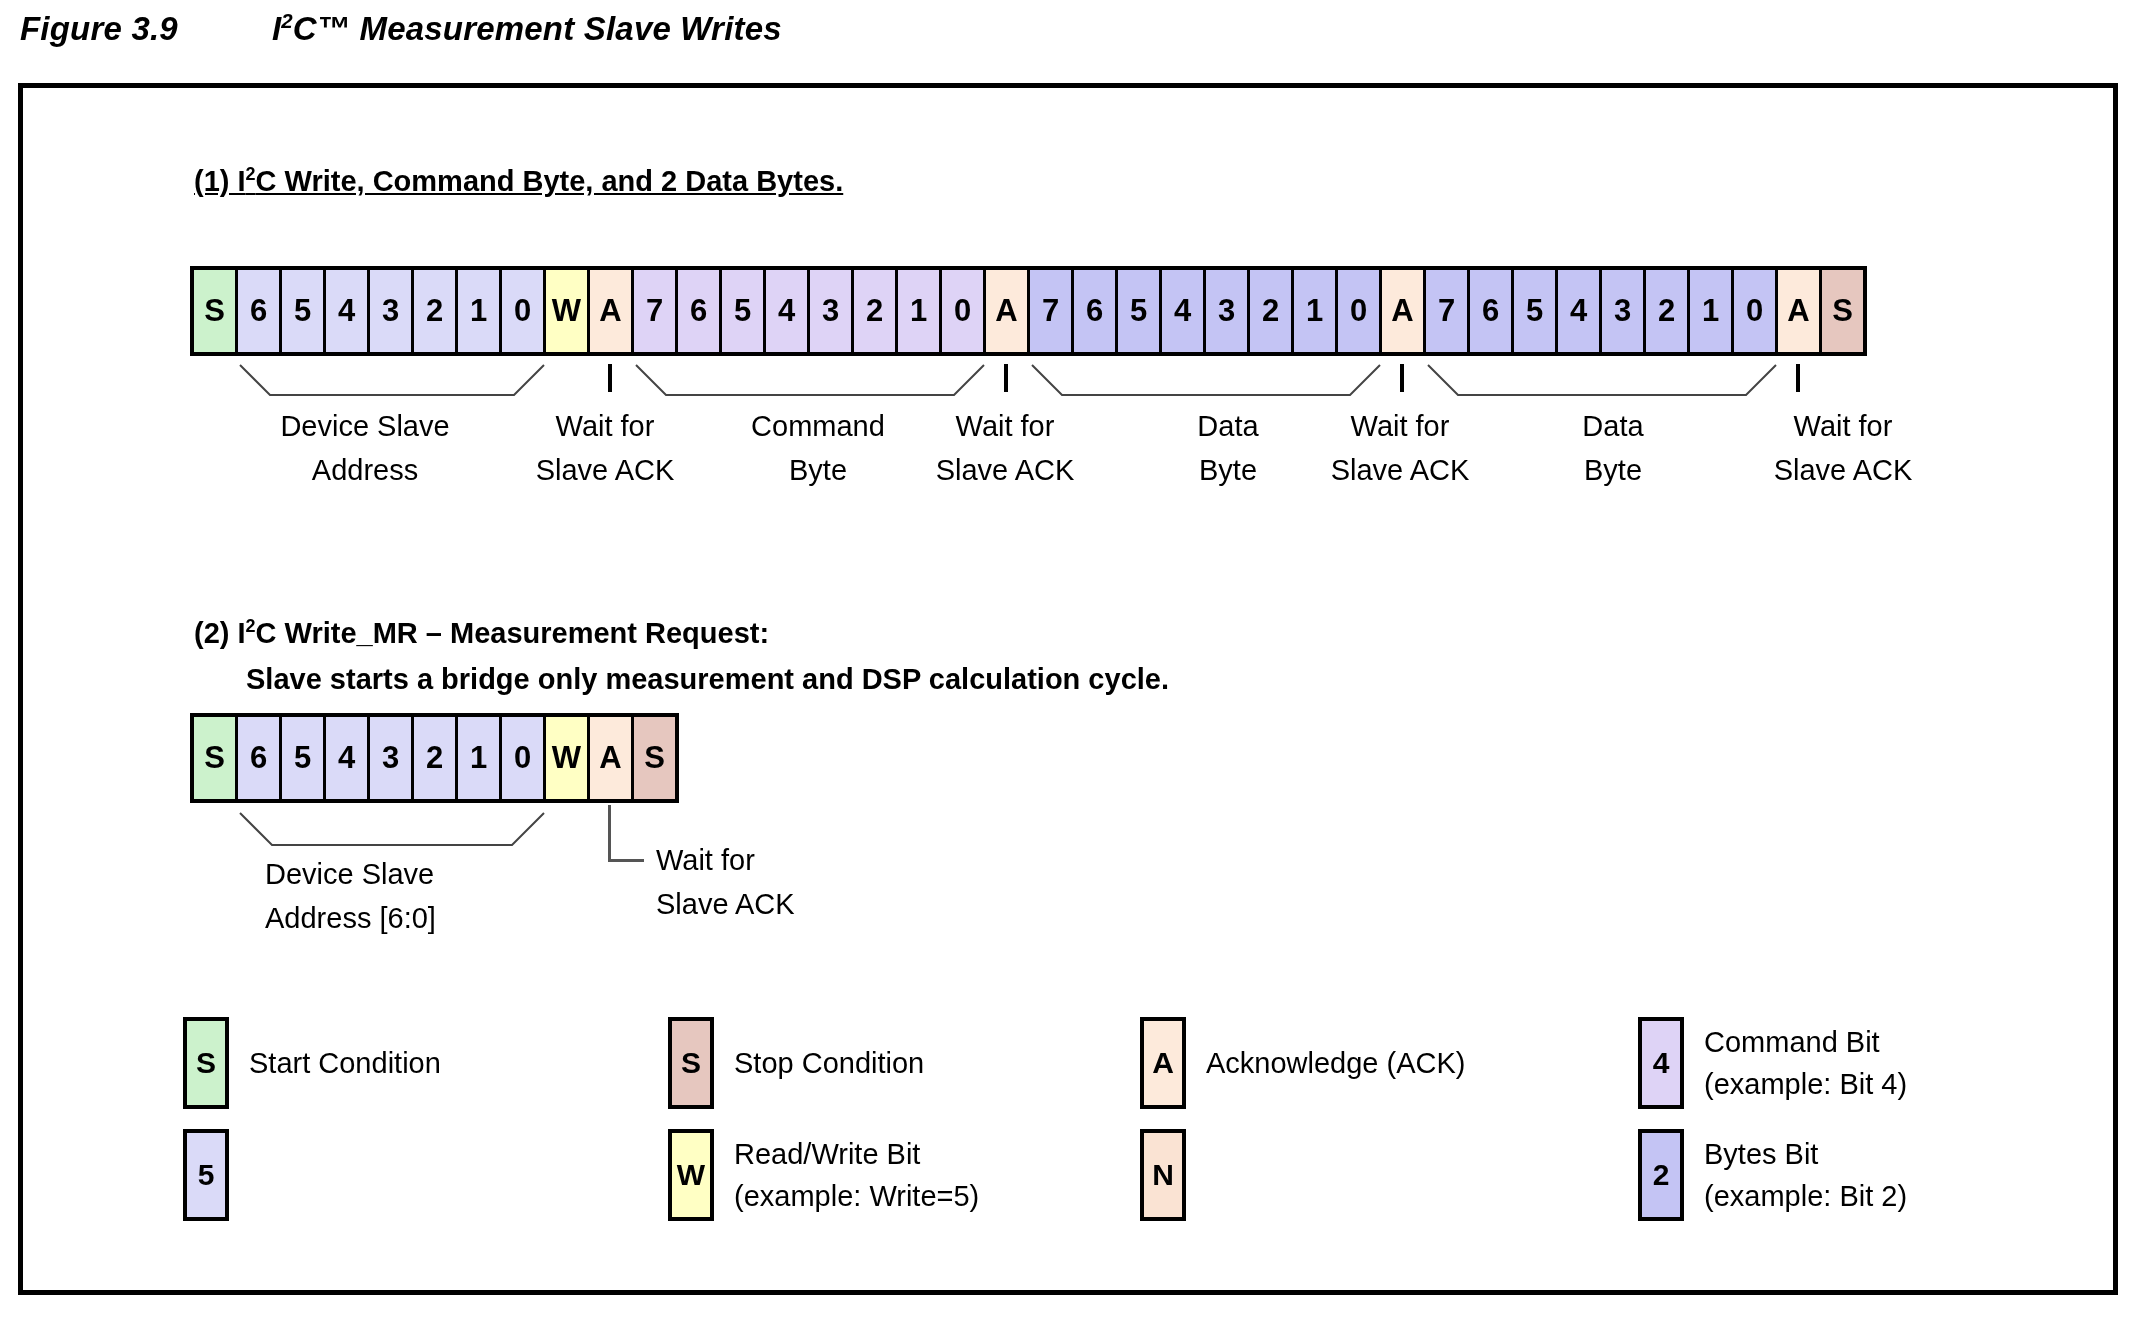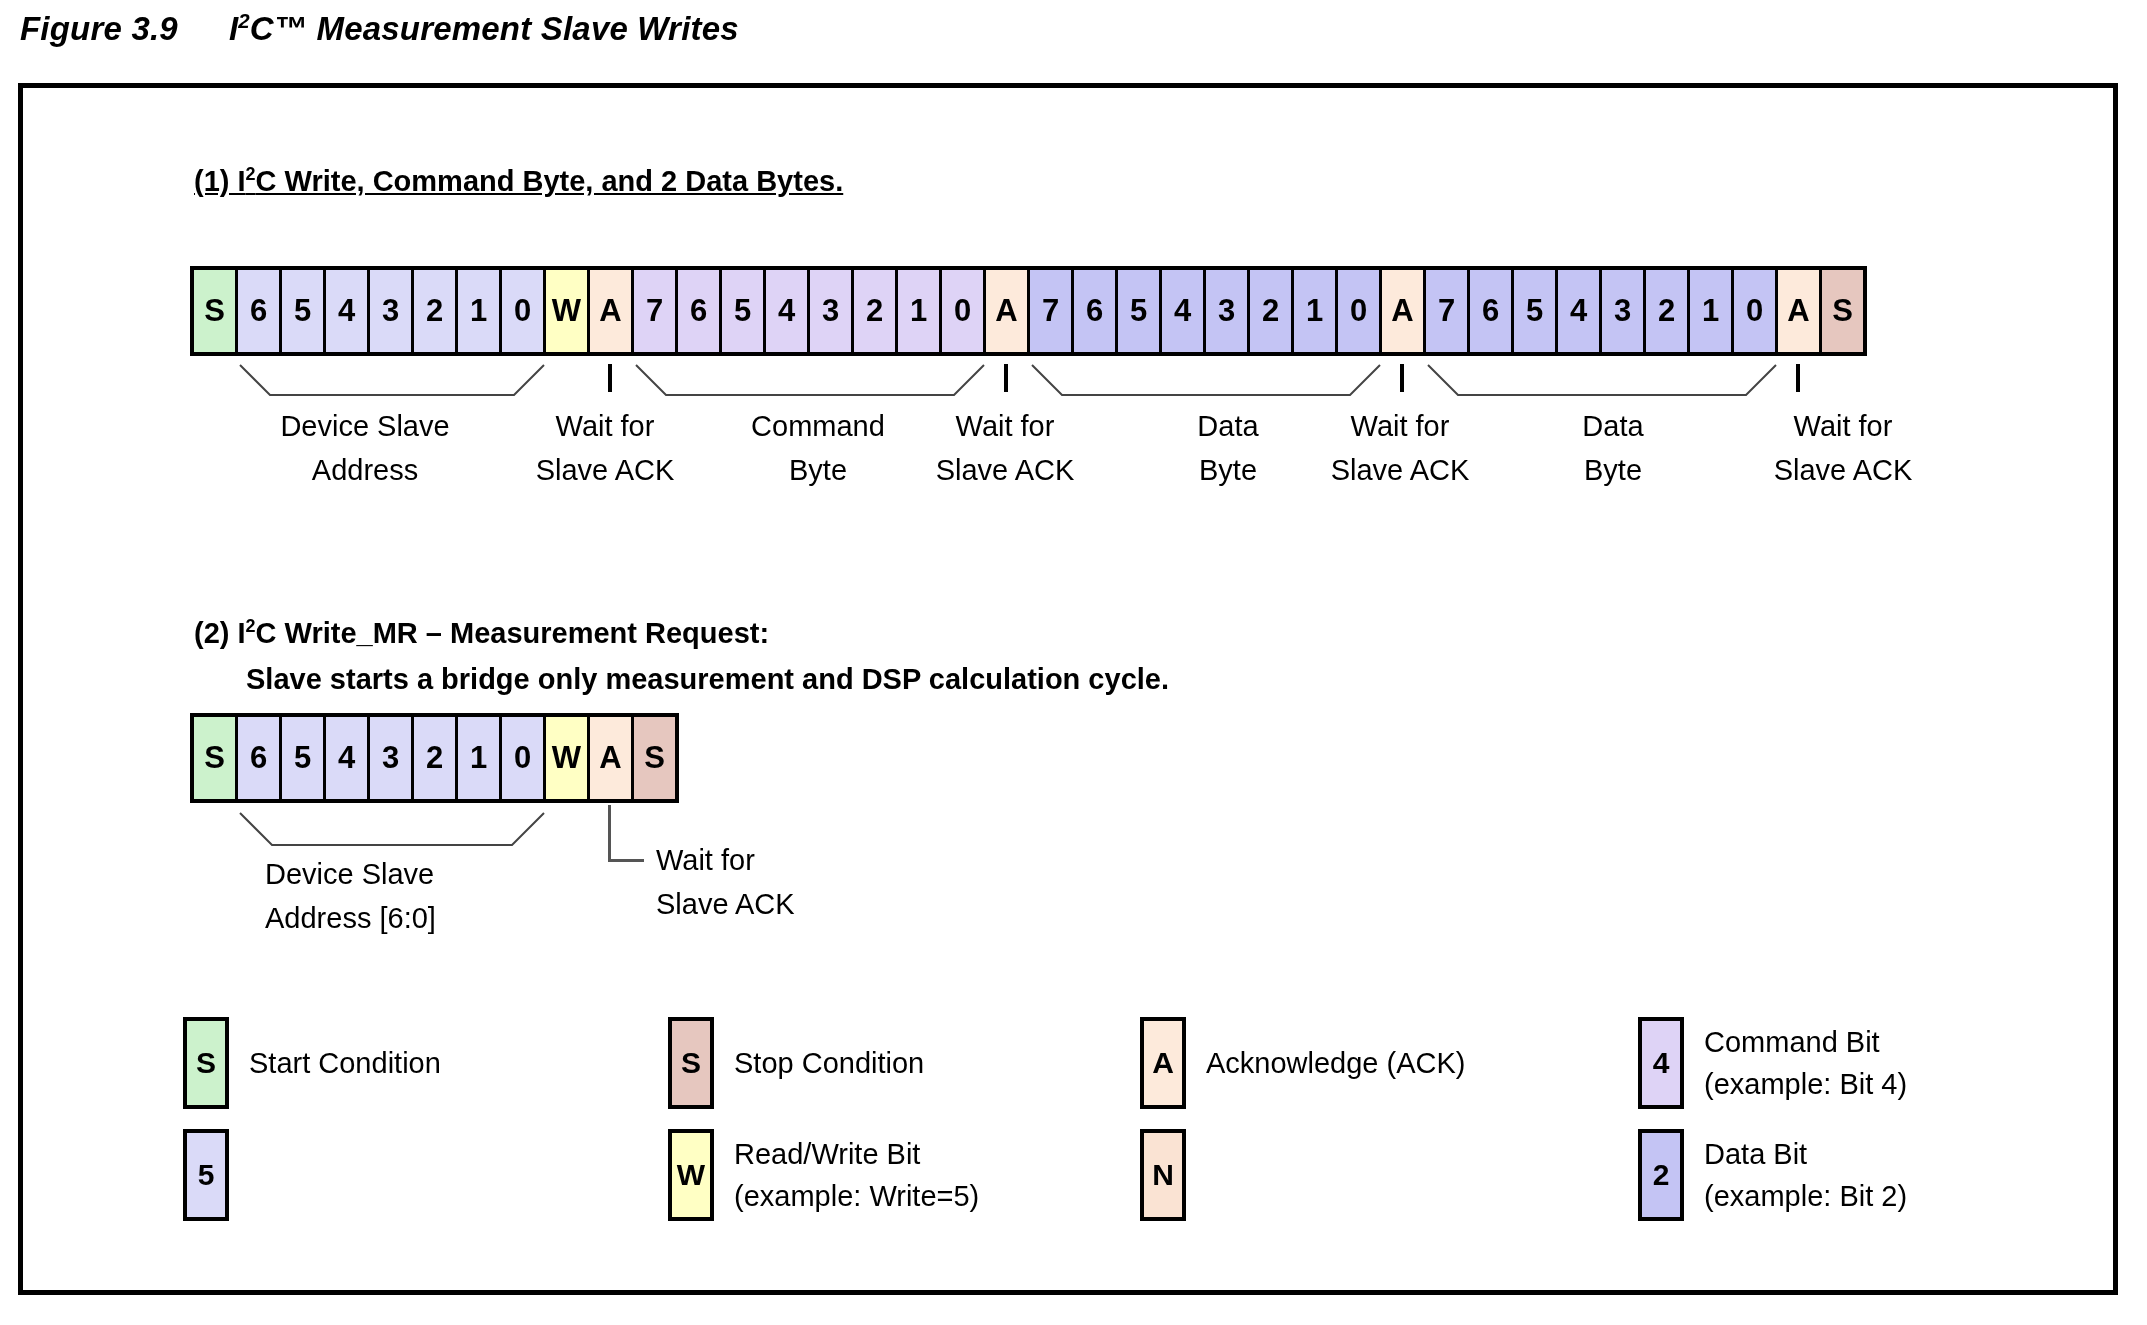--- a/index.html
+++ b/index.html
@@ -4,21 +4,21 @@
 <style>
   html,body{margin:0;padding:0;}
   body{
     width:2147px;height:1325px;position:relative;background:#ffffff;
     font-family:"Liberation Sans", sans-serif;color:#000;overflow:hidden;
   }
   .figure-title{
     position:absolute;left:20px;top:10px;font-size:33px;font-weight:bold;font-style:italic;
     white-space:nowrap;letter-spacing:0.2px;
   }
-  .figure-title .fig-label{margin-right:51px;}
+  .figure-title .fig-label{margin-right:94px;}
   sup.sq{font-size:0.62em;vertical-align:super;line-height:0;}
   .figure-border{
     position:absolute;left:18px;top:83px;width:2090px;height:1202px;
     border:5px solid #000;background:#fff;
   }
   .sec-heading{
     position:absolute;font-size:29px;font-weight:bold;line-height:46px;white-space:nowrap;
   }
   .sec-heading .indent{display:block;margin-left:52px;}
   .packet-row{
@@ -223,16 +223,16 @@
       <div>Read/Write Bit</div>
       <div>(example: Write=5)</div>
     </div>
 </div>
 <div class="legend-item" style="left:1140px;top:1128px;">
   <div class="legend-swatch" style="background: rgb(250, 227, 211);">N</div>
 </div>
 <div class="legend-item" style="left:1638px;top:1128px;">
   <div class="legend-swatch" style="background: rgb(196, 196, 244);">2</div>
   <div class="legend-text">
-      <div>Data Bit</div>
+      <div>Bytes Bit</div>
       <div>(example: Bit 2)</div>
     </div>
 </div>
 
 </body></html>

